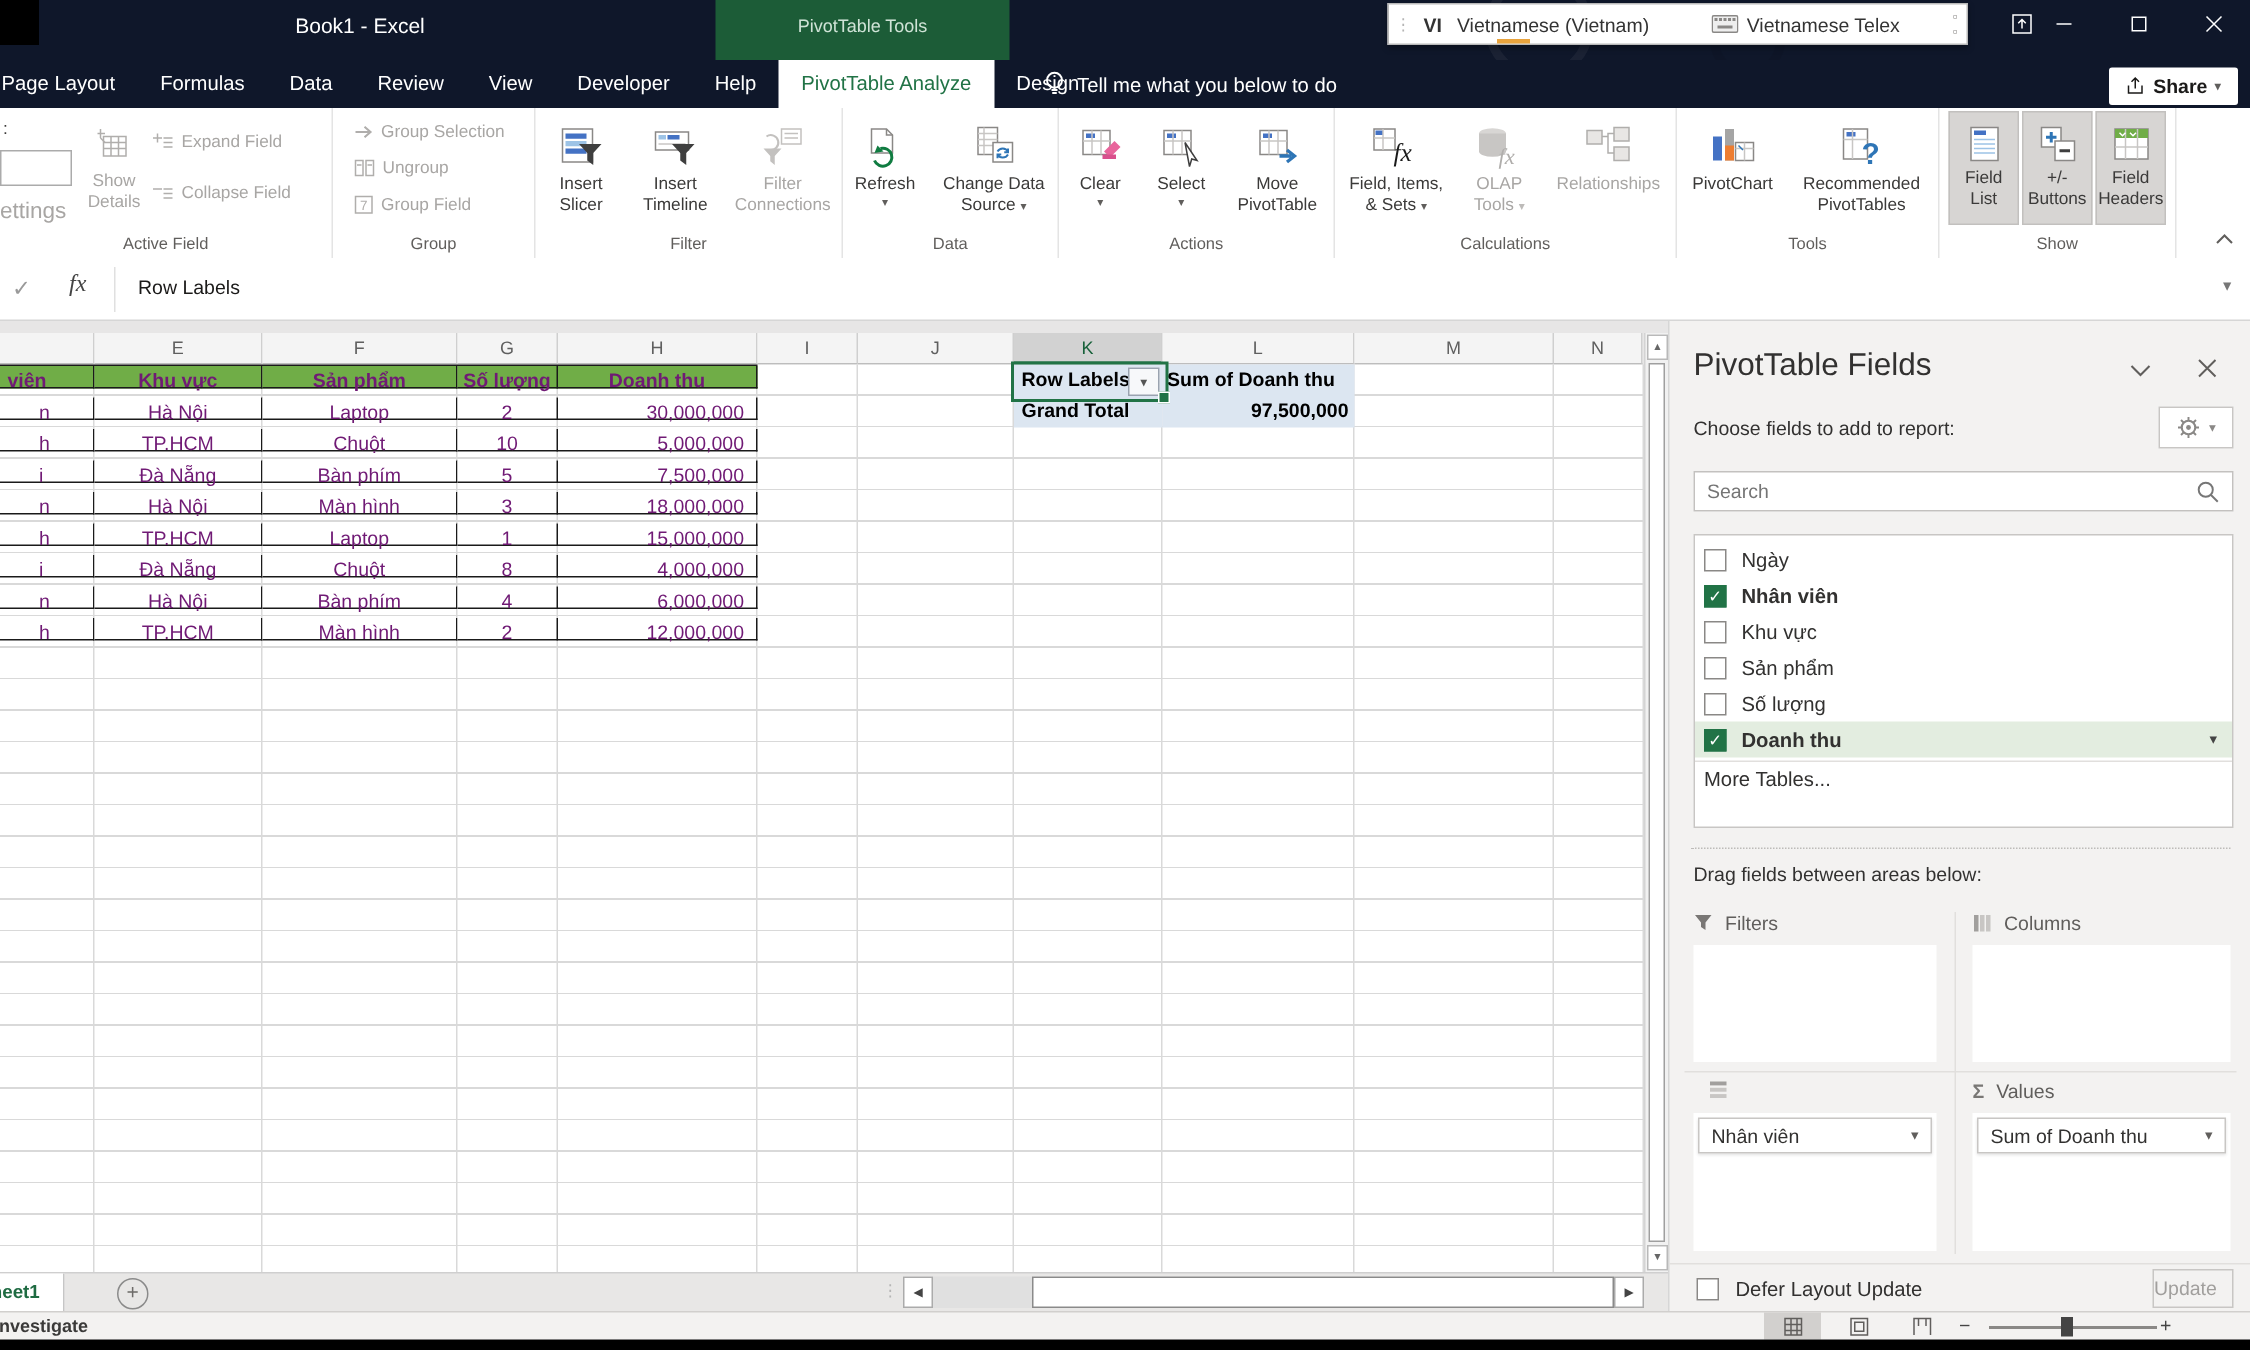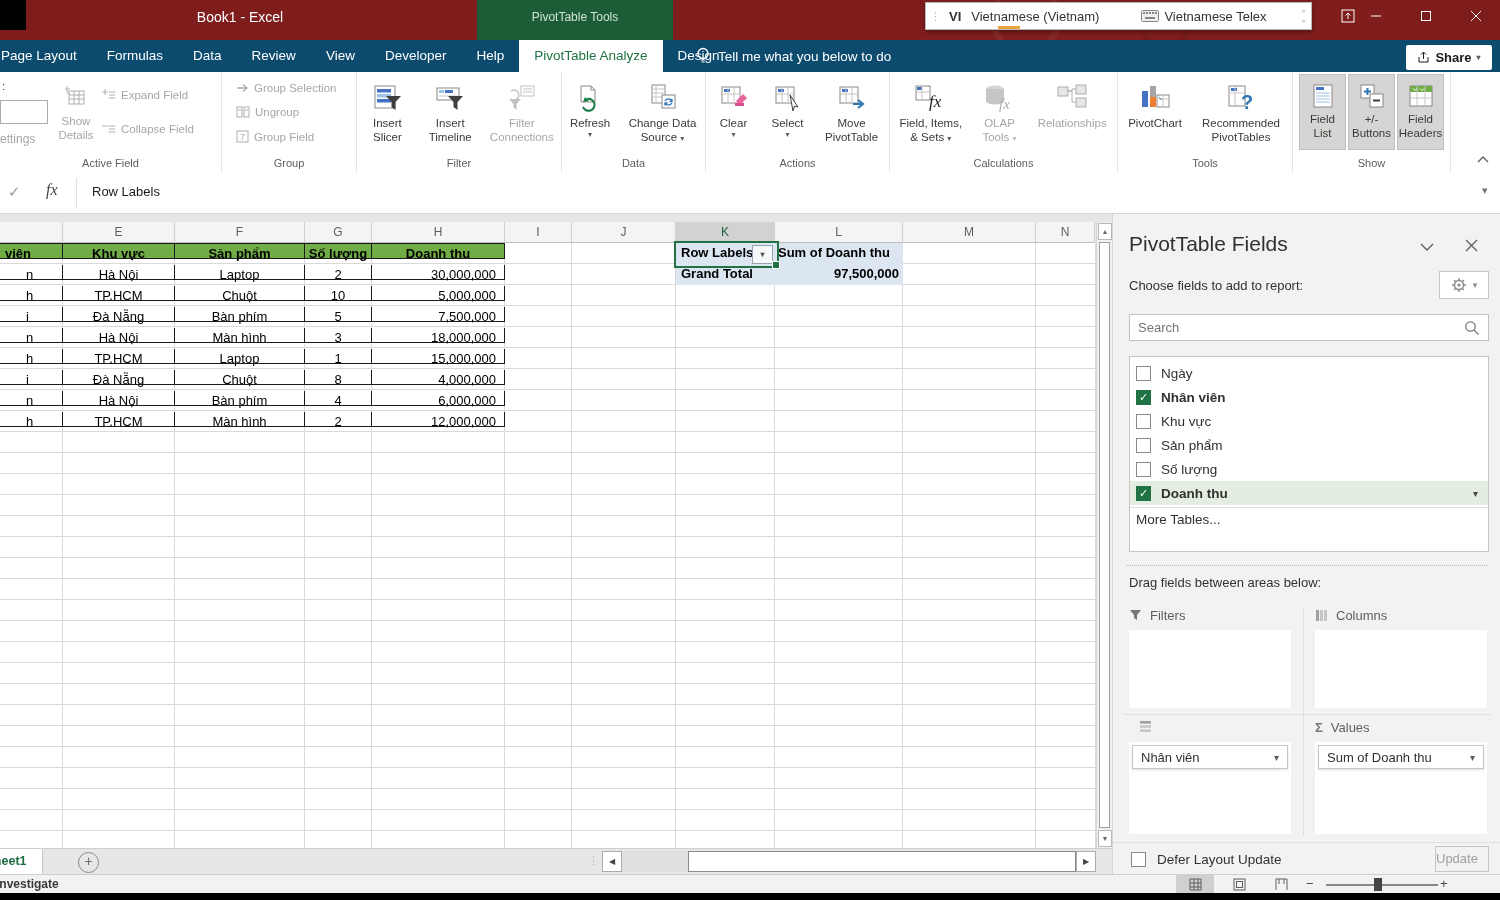--- a/index.html
+++ b/index.html
@@ -1,35 +1,35 @@
 <!DOCTYPE html>
 <html><head>
 <meta charset="utf-8">
 <style>
   html,body{margin:0;padding:0;background:#222;}
   .app{position:relative;width:1500px;height:900px;background:#fff;overflow:hidden;
        font-family:"Liberation Sans",sans-serif;-webkit-font-smoothing:antialiased;}
   .abs{position:absolute;}
 
   
-  .titlebar{left:0;top:0;width:1500px;height:40px;background:#7f1d1d;}
+  .titlebar{left:0;top:0;width:1500px;height:40px;background:#0f172a;}
   .blackcorner{left:0;top:0;width:26px;height:30px;background:#000;}
   .ctxblock{left:477px;top:0;width:196px;height:40px;background:#1c5c37;}
   .wbtitle{left:0;top:9px;width:480px;text-align:center;color:#fff;font-size:14px;}
   .ctxtitle{left:477px;top:10px;width:196px;text-align:center;color:#cfe3d6;font-size:12px;}
   .deco{border-radius:50%;border:6px solid rgba(255,255,255,.05);}
   .winbtn{top:4px;width:26px;height:24px;display:flex;align-items:center;justify-content:center;color:#fff;}
   
   .langbar{left:925px;top:2px;width:385px;height:26px;background:#fff;border:1px solid #b9b9b9;
            box-shadow:0 2px 4px rgba(0,0,0,.35);display:flex;align-items:center;font-size:13px;color:#333;}
   .langgrip{color:#b5b5b5;font-size:11px;margin:0 8px 0 4px;}
   .orangebar{left:998px;top:26px;width:22px;height:3px;background:#e8a33d;}
 
   
-  .tabrow{left:0;top:40px;width:1500px;height:32px;background:#0c4a6e;display:flex;}
+  .tabrow{left:0;top:40px;width:1500px;height:32px;background:#0f172a;display:flex;}
   .rtab{padding:0 15px;line-height:32px;font-size:13.5px;color:#fff;white-space:nowrap;}
   .rtab.cut{margin-left:-14px;}
   .rtab.active{background:#fff;color:#217346;}
   .tellme{display:flex;align-items:center;gap:8px;color:#fff;font-size:13.5px;padding:0 14px;margin-left:6px;}
   .sharebtn{left:1406px;top:45px;width:86px;height:25px;background:#fff;border-radius:2px;
             display:flex;align-items:center;justify-content:center;gap:5px;font-size:13px;color:#1b1a19;font-weight:bold;}
 
   
   .ribbon{left:0;top:72px;width:1500px;height:100px;background:#fff;border-bottom:1px solid #d8d8d8;display:flex;}
   .rgroup{position:relative;height:100%;border-right:1px solid #e4e4e4;box-sizing:border-box;}
@@ -70,21 +70,21 @@
         background-image:repeating-linear-gradient(to bottom,transparent 0,transparent 20px,#d9d9d9 20px,#d9d9d9 21px);}
   .vline{position:absolute;top:0;height:605px;width:1px;background:#d9d9d9;}
   .vline:nth-of-type(1){left:62px;}.vline:nth-of-type(2){left:174px;}.vline:nth-of-type(3){left:304px;}
   .vline:nth-of-type(4){left:371px;}.vline:nth-of-type(5){left:504px;}.vline:nth-of-type(6){left:571px;}
   .vline:nth-of-type(7){left:675px;}.vline:nth-of-type(8){left:774px;}.vline:nth-of-type(9){left:902px;}
   .vline:nth-of-type(10){left:1035px;}.vline:nth-of-type(11){left:1095px;}
 
   
   .dtable{position:absolute;left:0;top:0;border-top:1px solid #1a1a1a;}
   .drow{display:flex;height:21px;}
-  .dc{box-sizing:border-box;height:15px;line-height:20px;font-size:13px;color:#000000;background:#fff;
+  .dc{box-sizing:border-box;height:15px;line-height:20px;font-size:13px;color:#701a75;background:#fff;
       border-right:1px solid #1a1a1a;border-bottom:1px solid #1a1a1a;}
   .dc.c0{width:63px;padding-left:26px;}
   .dc.c1{width:112px;text-align:center;}
   .dc.c2{width:130px;text-align:center;}
   .dc.c3{width:67px;text-align:center;}
   .dc.c4{width:133px;text-align:right;padding-right:8px;}
   .drow.hd .dc{background:#70ad47;font-weight:bold;}
   .drow.hd .dc.c0{padding-left:5px;}
 
   
@@ -257,21 +257,21 @@
       </svg>
     <span>Share</span>
     <span class="caret">▾</span>
   </div>
 
   <div class="abs ribbon">
 
     <div class="rgroup" style="width:222px;">
       <div class="abs af-frag" style="left:2px;top:8px;">:</div>
       <div class="abs af-input"></div>
-      <div class="abs" style="left:0;top:60px;font-size:12px;color:#a8a6a4;">ettings</div>
+      <div class="abs" style="left:0;top:60px;font-size:15px;color:#a8a6a4;">ettings</div>
       <div class="abs bigbtn dis" style="left:50px;top:4px;width:46px;">
         <span class="bicon">
             <svg width="24" height="24" viewBox="0 0 24 24">
               <rect x="5" y="7" width="15" height="13" fill="#fff" stroke="#b0aeac"></rect>
               <path d="M5 11 h15 M5 15 h15 M10 7 v13 M15 7 v13" stroke="#b0aeac"></path>
               <path d="M3 2 v6 M1 5 h5 M3 8 l3 3" stroke="#b0aeac" fill="none"></path>
             </svg>
           </span>
         <span>Show</span>
         <span>Details</span>

